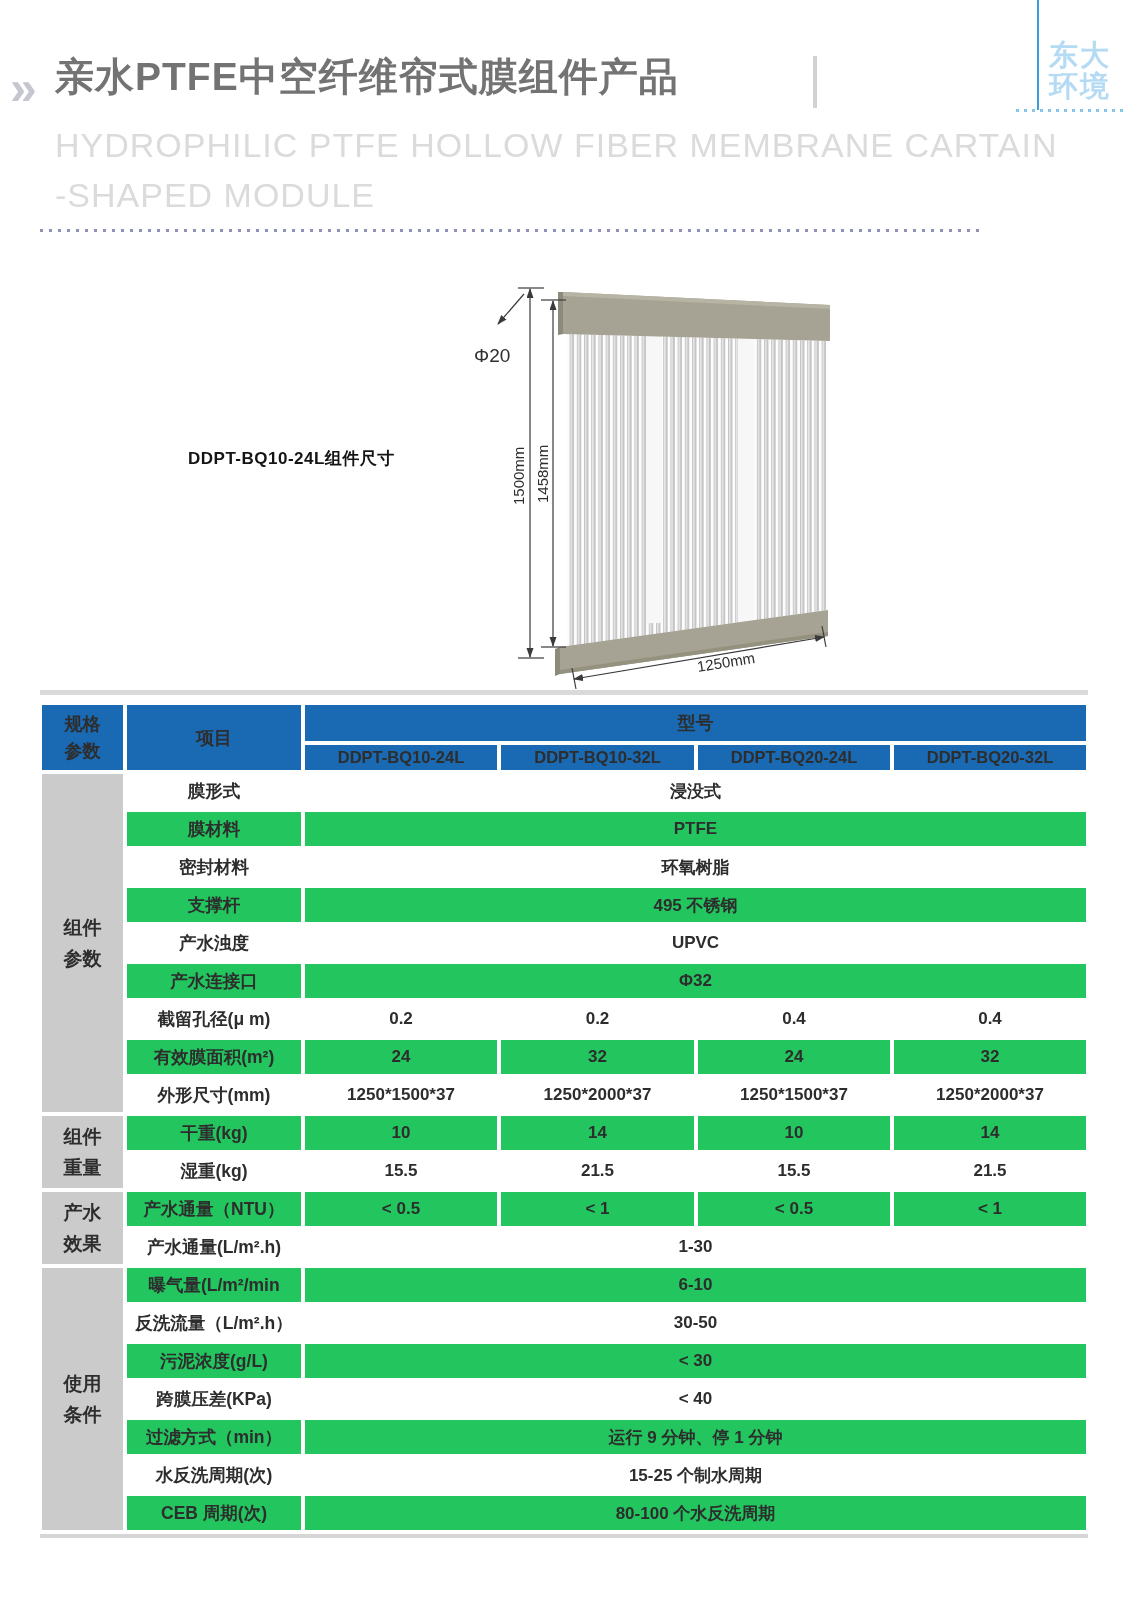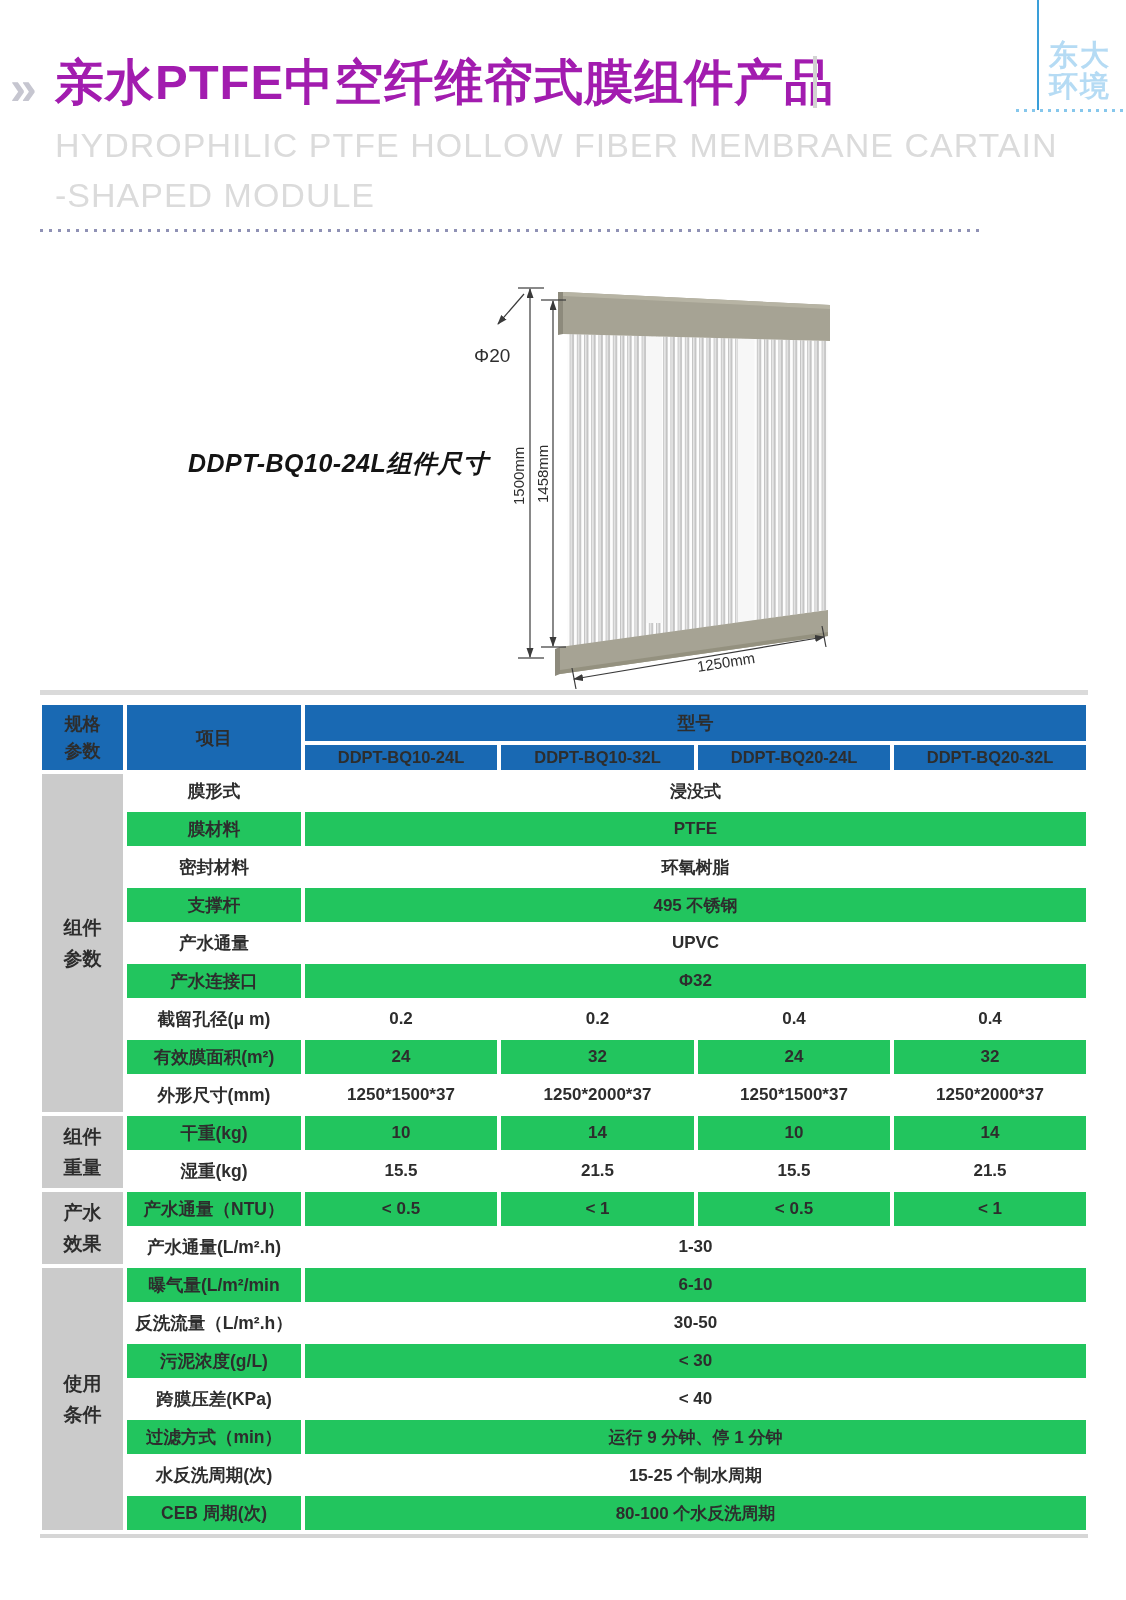--- a/index.html
+++ b/index.html
@@ -10,21 +10,21 @@
     font-family:"Liberation Sans", sans-serif;
   }
 
   
   .chevron {
     position:absolute; left:10px; top:60px;
     font-size:48px; font-weight:bold; color:#c6c6d0; letter-spacing:-4px;
   }
   .page-title {
     position:absolute; left:55px; top:50px;
-    font-size:49px; font-weight:bold; color:#a21caf; letter-spacing:1px;
+    font-size:39px; font-weight:bold; color:#737373; letter-spacing:1px;
     white-space:nowrap;
   }
   .title-bar { position:absolute; left:813px; top:56px; width:4px; height:52px; background:#d2d2d2; }
   .subtitle-en { position:absolute; left:55px; font-size:34px; color:#dbdbdb; letter-spacing:1px; white-space:nowrap; }
   .subtitle-en.l1 { top:126px; }
   .subtitle-en.l2 { top:176px; }
   .dotted-rule {
     position:absolute; left:40px; top:229px; width:944px; height:3px;
     background:repeating-linear-gradient(to right, #8f91b5 0 3px, transparent 3px 9px);
   }
@@ -34,21 +34,21 @@
     color:#b5dbf4; font-size:29px; line-height:31px; font-weight:bold; letter-spacing:2px;
   }
   .logo-dotted {
     position:absolute; left:1016px; top:109px; width:110px; height:3px;
     background:repeating-linear-gradient(to right, #86c7ec 0 3px, transparent 3px 8px);
   }
 
   
   .diagram-label {
     position:absolute; left:188px; top:447px;
-    font-size:25px; font-weight:bold; color:#141414; letter-spacing:0.5px;font-style:italic;
+    font-size:17px; font-weight:bold; color:#141414; letter-spacing:0.5px;
   }
   .module-svg { position:absolute; left:440px; top:270px; }
   .dim-text { fill:#2e2e2e; font-family:"Liberation Sans",sans-serif; }
 
   
   .table-wrap { position:absolute; left:40px; top:690px; width:1048px; }
   .strip { height:5px; background:#dadada; }
   .strip.top { margin-bottom:8px; }
   .strip.bottom { margin-top:2px; height:4px; background:#d6d6d6; }
   table.spec {
@@ -185,21 +185,21 @@
           </tr>
           <tr>
             <td class="item white">密封材料</td>
             <td colspan="4" class="val white">环氧树脂</td>
           </tr>
           <tr>
             <td class="item gray">支撑杆</td>
             <td colspan="4" class="val gray">495 不锈钢</td>
           </tr>
           <tr>
-            <td class="item white">产水通量</td>
+            <td class="item white">产水浊度</td>
             <td colspan="4" class="val white">UPVC</td>
           </tr>
           <tr>
             <td class="item gray">产水连接口</td>
             <td colspan="4" class="val gray">Φ32</td>
           </tr>
           <tr>
             <td class="item white">截留孔径(μ m)</td>
             <td class="val white">0.2</td>
             <td class="val white">0.2</td>

